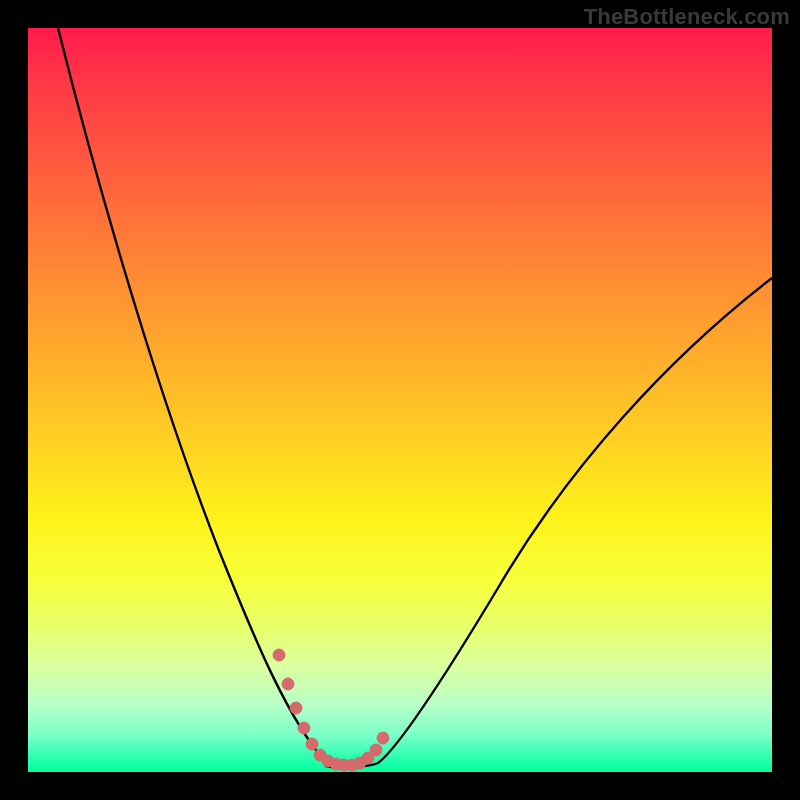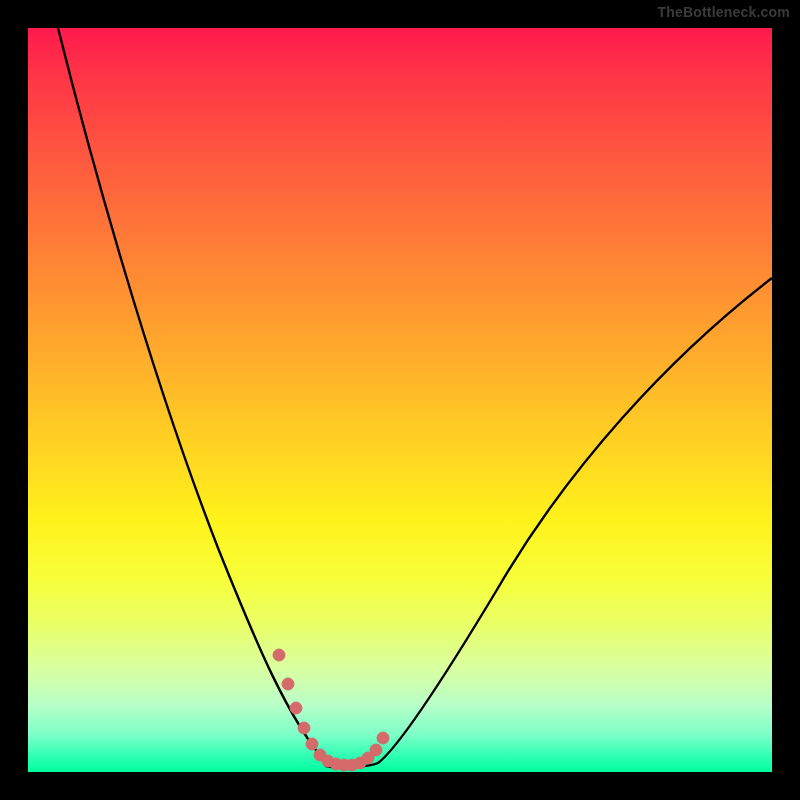--- a/index.html
+++ b/index.html
@@ -43,21 +43,21 @@
       #7dffc8 95%,
       #2bffb3 98%,
       #00ff9f 100%
     );
   }
   .watermark {
     position: absolute;
     top: 4px;
     right: 10px;
     color: #3a3a3a;
-    font-size: 14px;
+    font-size: 22px;
     font-weight: 600;
     letter-spacing: 0.2px;
     user-select: none;
   }
   svg.curve {
     position: absolute;
     inset: 0;
   }
 </style>
 </head>

